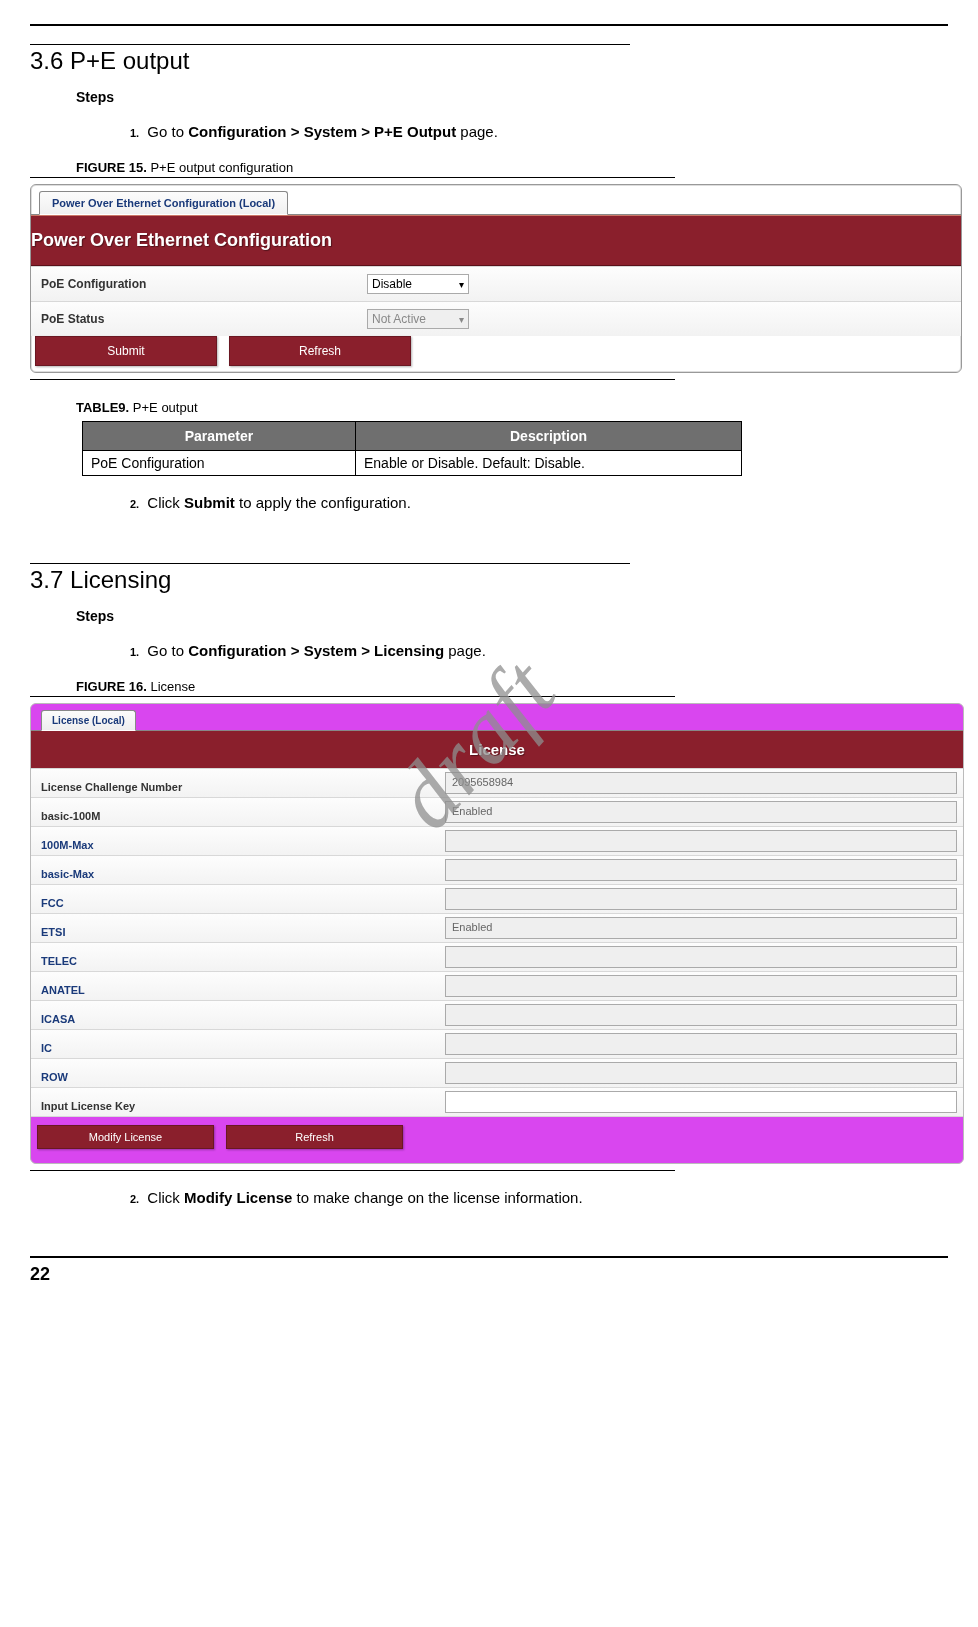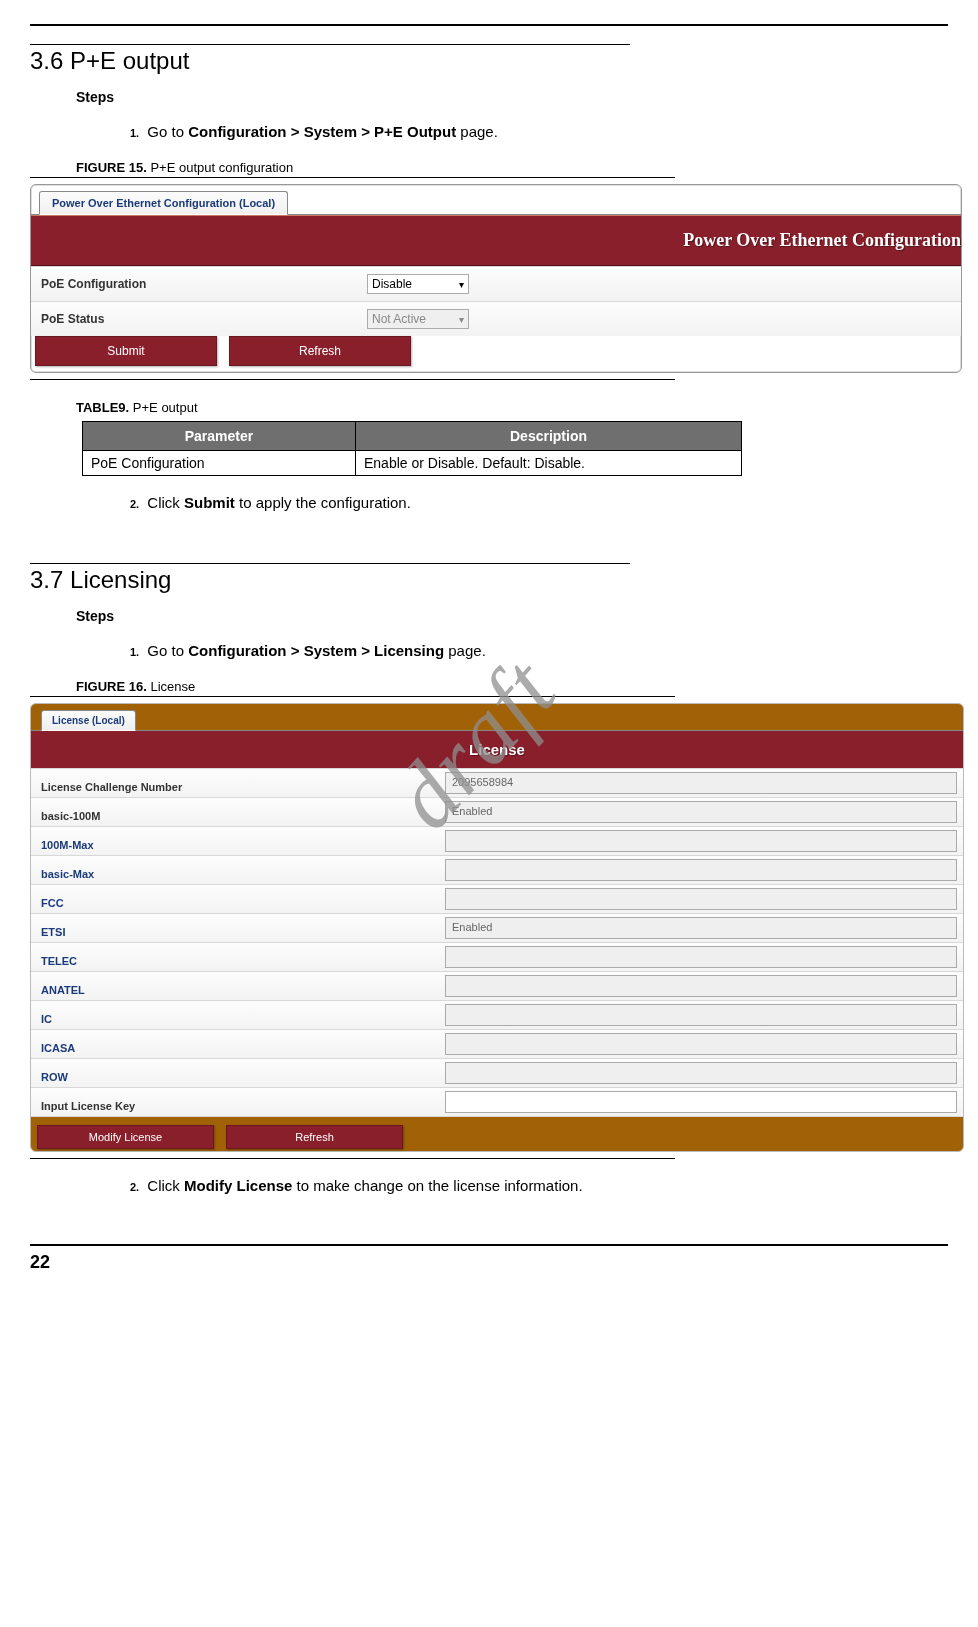--- a/index.html
+++ b/index.html
@@ -88,28 +88,27 @@
   }
   .tab-line {
     border-top: 1px solid #888;
     margin-top: -1px;
     position: relative;
     z-index: 1;
   }
   .panel-title {
     background: #8a1f2c;
     color: #fff;
-    text-align: right;
+    text-align: left;
     font-size: 18px;
     font-weight: bold;
     padding: 14px 0;
     border-top: 1px solid #c76;
     border-bottom: 1px solid #5a0f18;
     text-shadow: 1px 1px 1px rgba(0,0,0,0.4);
-    font-family: Liberation Serif, serif;
   }
   .form-row {
     display: flex;
     align-items: center;
     border-top: 1px solid #d8d8d8;
     background: linear-gradient(#fdfdfd,#f2f2f2);
     min-height: 34px;
   }
   .panel15 .form-row:last-of-type {
     border-bottom: 1px solid #d8d8d8;
@@ -183,22 +182,22 @@
     border: 1px solid #000;
     font-size: 14px;
     padding: 4px 8px;
   }
 
   
   .panel16 {
     width: 932px;
     border: 1px solid #bbb;
     border-radius: 6px;
-    padding-bottom: 0;
-    background: #a16207;
+    padding-bottom: 12px;
+    background: #d946ef;
   }
   .tab16 {
     display: inline-block;
     border: 1px solid #888;
     border-bottom: 1px solid #fff;
     background: linear-gradient(#fcfcfc,#eee);
     padding: 4px 10px;
     font-size: 10px;
     color: #1a3a7a;
     font-weight: bold;
@@ -412,27 +411,27 @@
               <div class="lic-input"></div>
             </div>
           </div>
           <div class="lic-row">
             <div class="lic-label">ANATEL</div>
             <div class="lic-ctl">
               <div class="lic-input"></div>
             </div>
           </div>
           <div class="lic-row">
+            <div class="lic-label">ICASA</div>
+            <div class="lic-ctl">
+              <div class="lic-input"></div>
+            </div>
+          </div>
+          <div class="lic-row">
             <div class="lic-label">IC</div>
-            <div class="lic-ctl">
-              <div class="lic-input"></div>
-            </div>
-          </div>
-          <div class="lic-row">
-            <div class="lic-label">ICASA</div>
             <div class="lic-ctl">
               <div class="lic-input"></div>
             </div>
           </div>
           <div class="lic-row">
             <div class="lic-label">ROW</div>
             <div class="lic-ctl">
               <div class="lic-input"></div>
             </div>
           </div>

